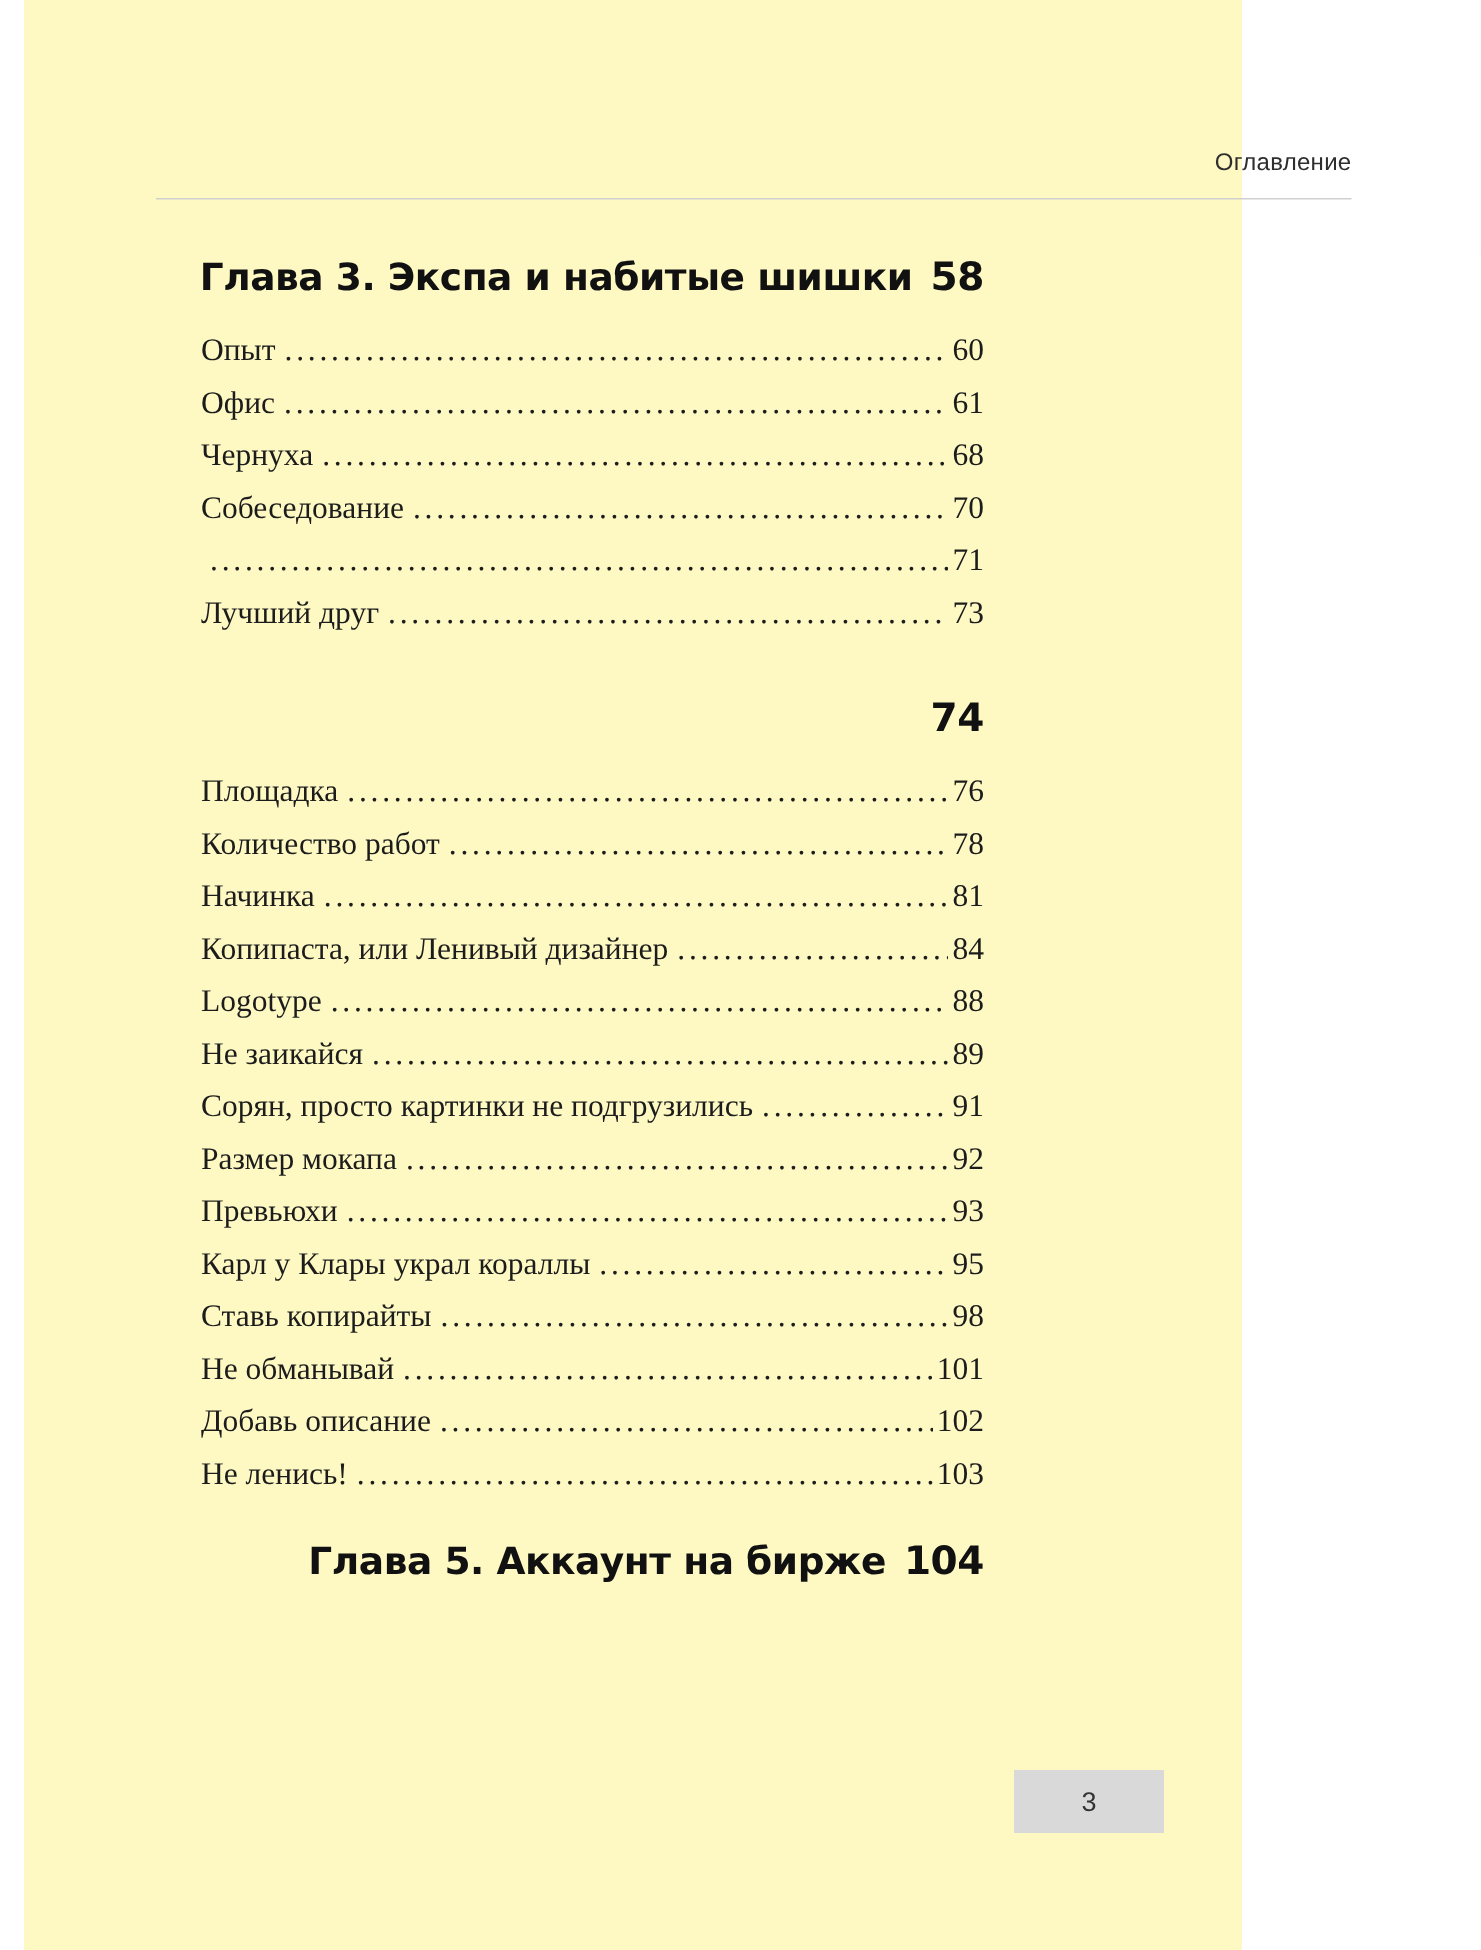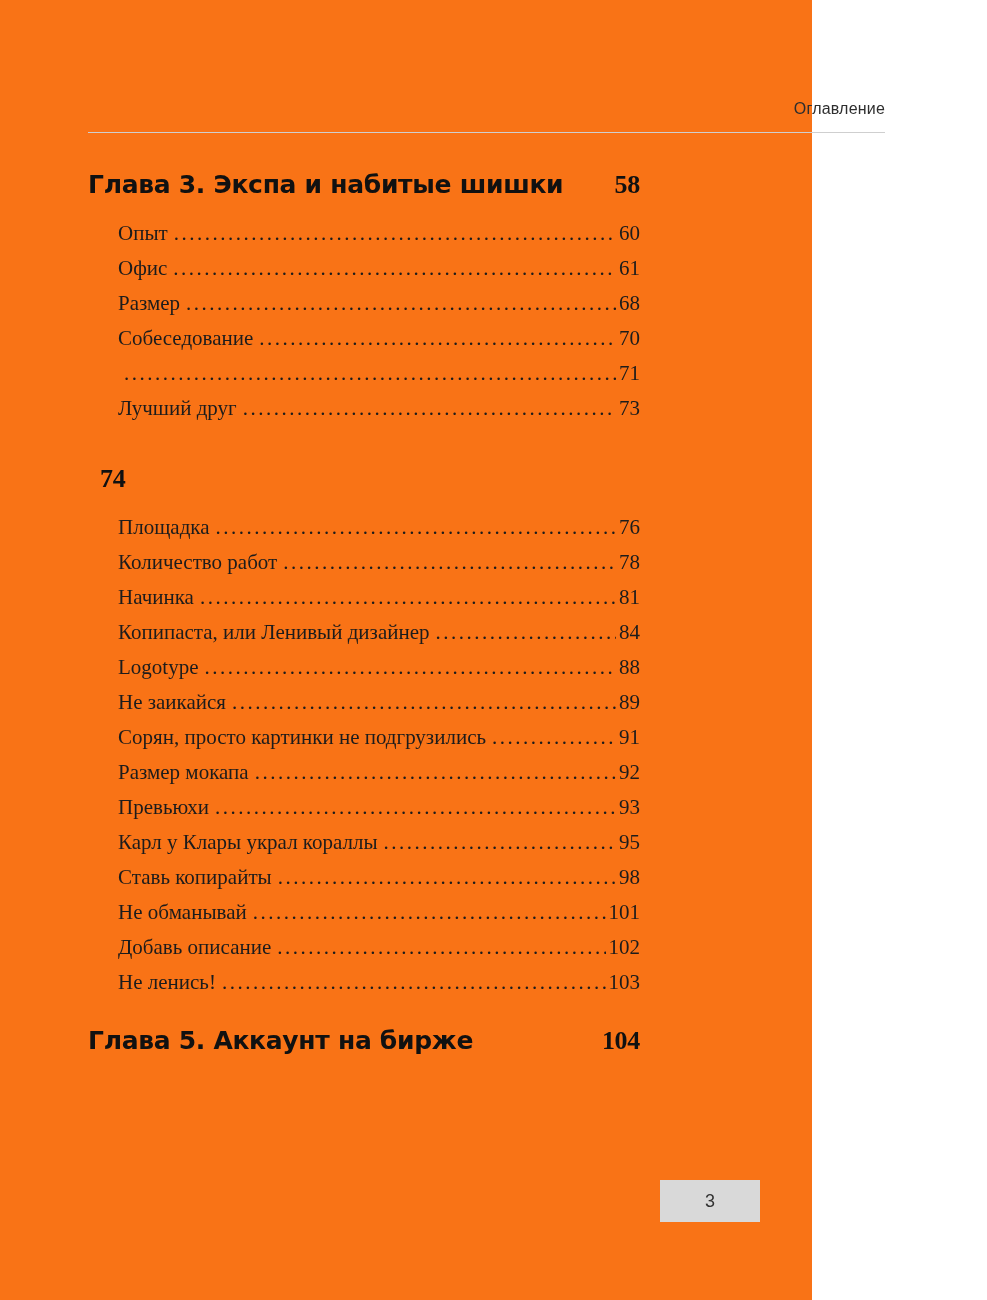--- a/index.html
+++ b/index.html
@@ -9,21 +9,22 @@
     height: 1300px;
     position: relative;
     font-family: "Liberation Serif", "DejaVu Serif", serif;
     color: #1c1c1c;
     overflow: hidden;
   }
   .page {
     width: 812px;
     height: 1300px;
     position: relative;
-    background: #f97316;
+    background: #fef9c3;
+    margin-left: 16px;
   }
   .page-header {
     position: absolute;
     left: 88px;
     top: 100px;
     width: 797px;
     text-align: right;
     padding-bottom: 14px;
     border-bottom: 1px solid #cfcfcf;
     font-family: "Liberation Sans", "DejaVu Sans", sans-serif;
@@ -35,34 +36,33 @@
     position: absolute;
     left: 88px;
     top: 136px;
     width: 552px;
   }
   .toc-section { margin-top: 38px; }
   .toc-section:first-child { margin-top: 34px; }
   .toc-section:nth-child(3) { margin-top: 26px; }
   .section-heading {
     display: flex;
-    justify-content: space-between;
+    justify-content: flex-end;
     align-items: baseline;
     font-family: "DejaVu Sans", "Liberation Sans", sans-serif;
     font-weight: bold;
     font-size: 25px;
     letter-spacing: -0.3px;
     color: #111111;
     margin-bottom: 16px;
   }
   .toc-section:nth-child(3) .section-heading { margin-bottom: 4px; }
   .section-page {
     font-size: 26px;
     padding-left: 12px;
-    font-family: Liberation Serif, serif;
   }
   .entries { margin-left: 30px; }
   .toc-entry {
     display: flex;
     align-items: baseline;
     font-size: 21px;
     line-height: 35px;
     color: #1c1c1c;
     justify-content: flex-end;
   }
@@ -115,21 +115,21 @@
     <span class="entry-page">60</span>
   </div>
 
   <div class="toc-entry">
     <span class="entry-label">Офис</span>
     <span class="dots"></span>
     <span class="entry-page">61</span>
   </div>
 
   <div class="toc-entry">
-    <span class="entry-label">Размер</span>
+    <span class="entry-label">Чернуха</span>
     <span class="dots"></span>
     <span class="entry-page">68</span>
   </div>
 
   <div class="toc-entry">
     <span class="entry-label">Собеседование</span>
     <span class="dots"></span>
     <span class="entry-page">70</span>
   </div>
 

